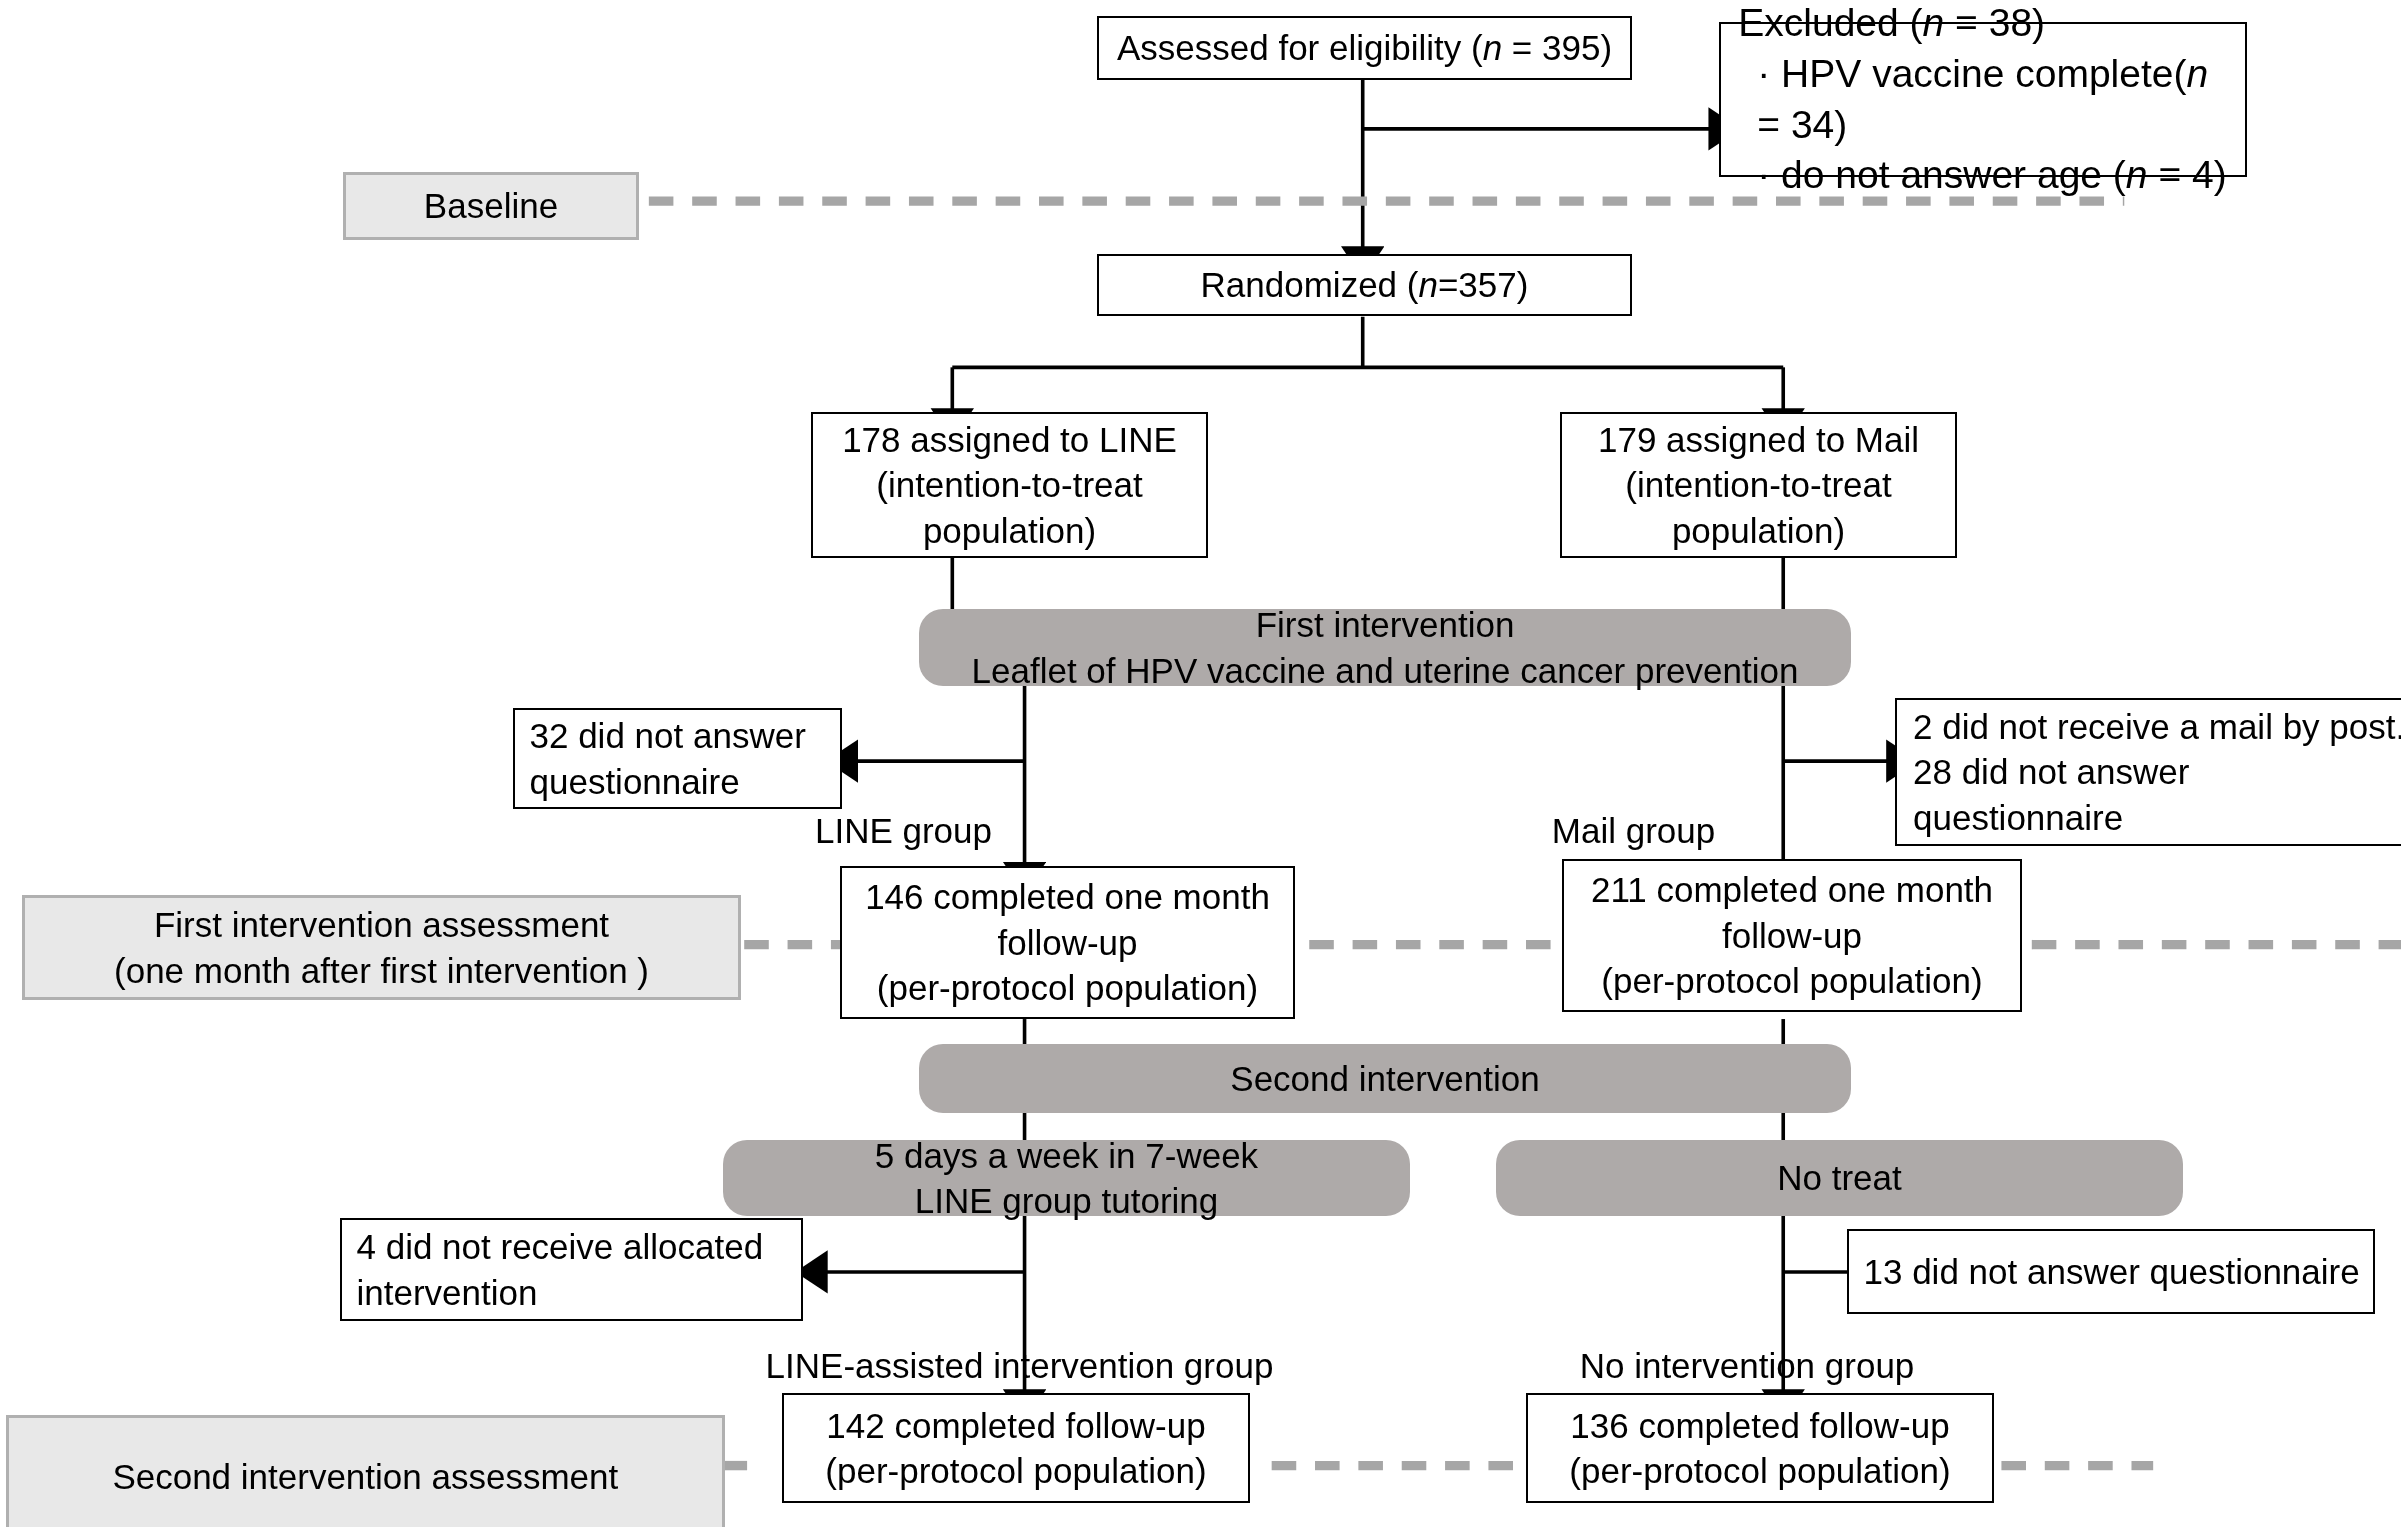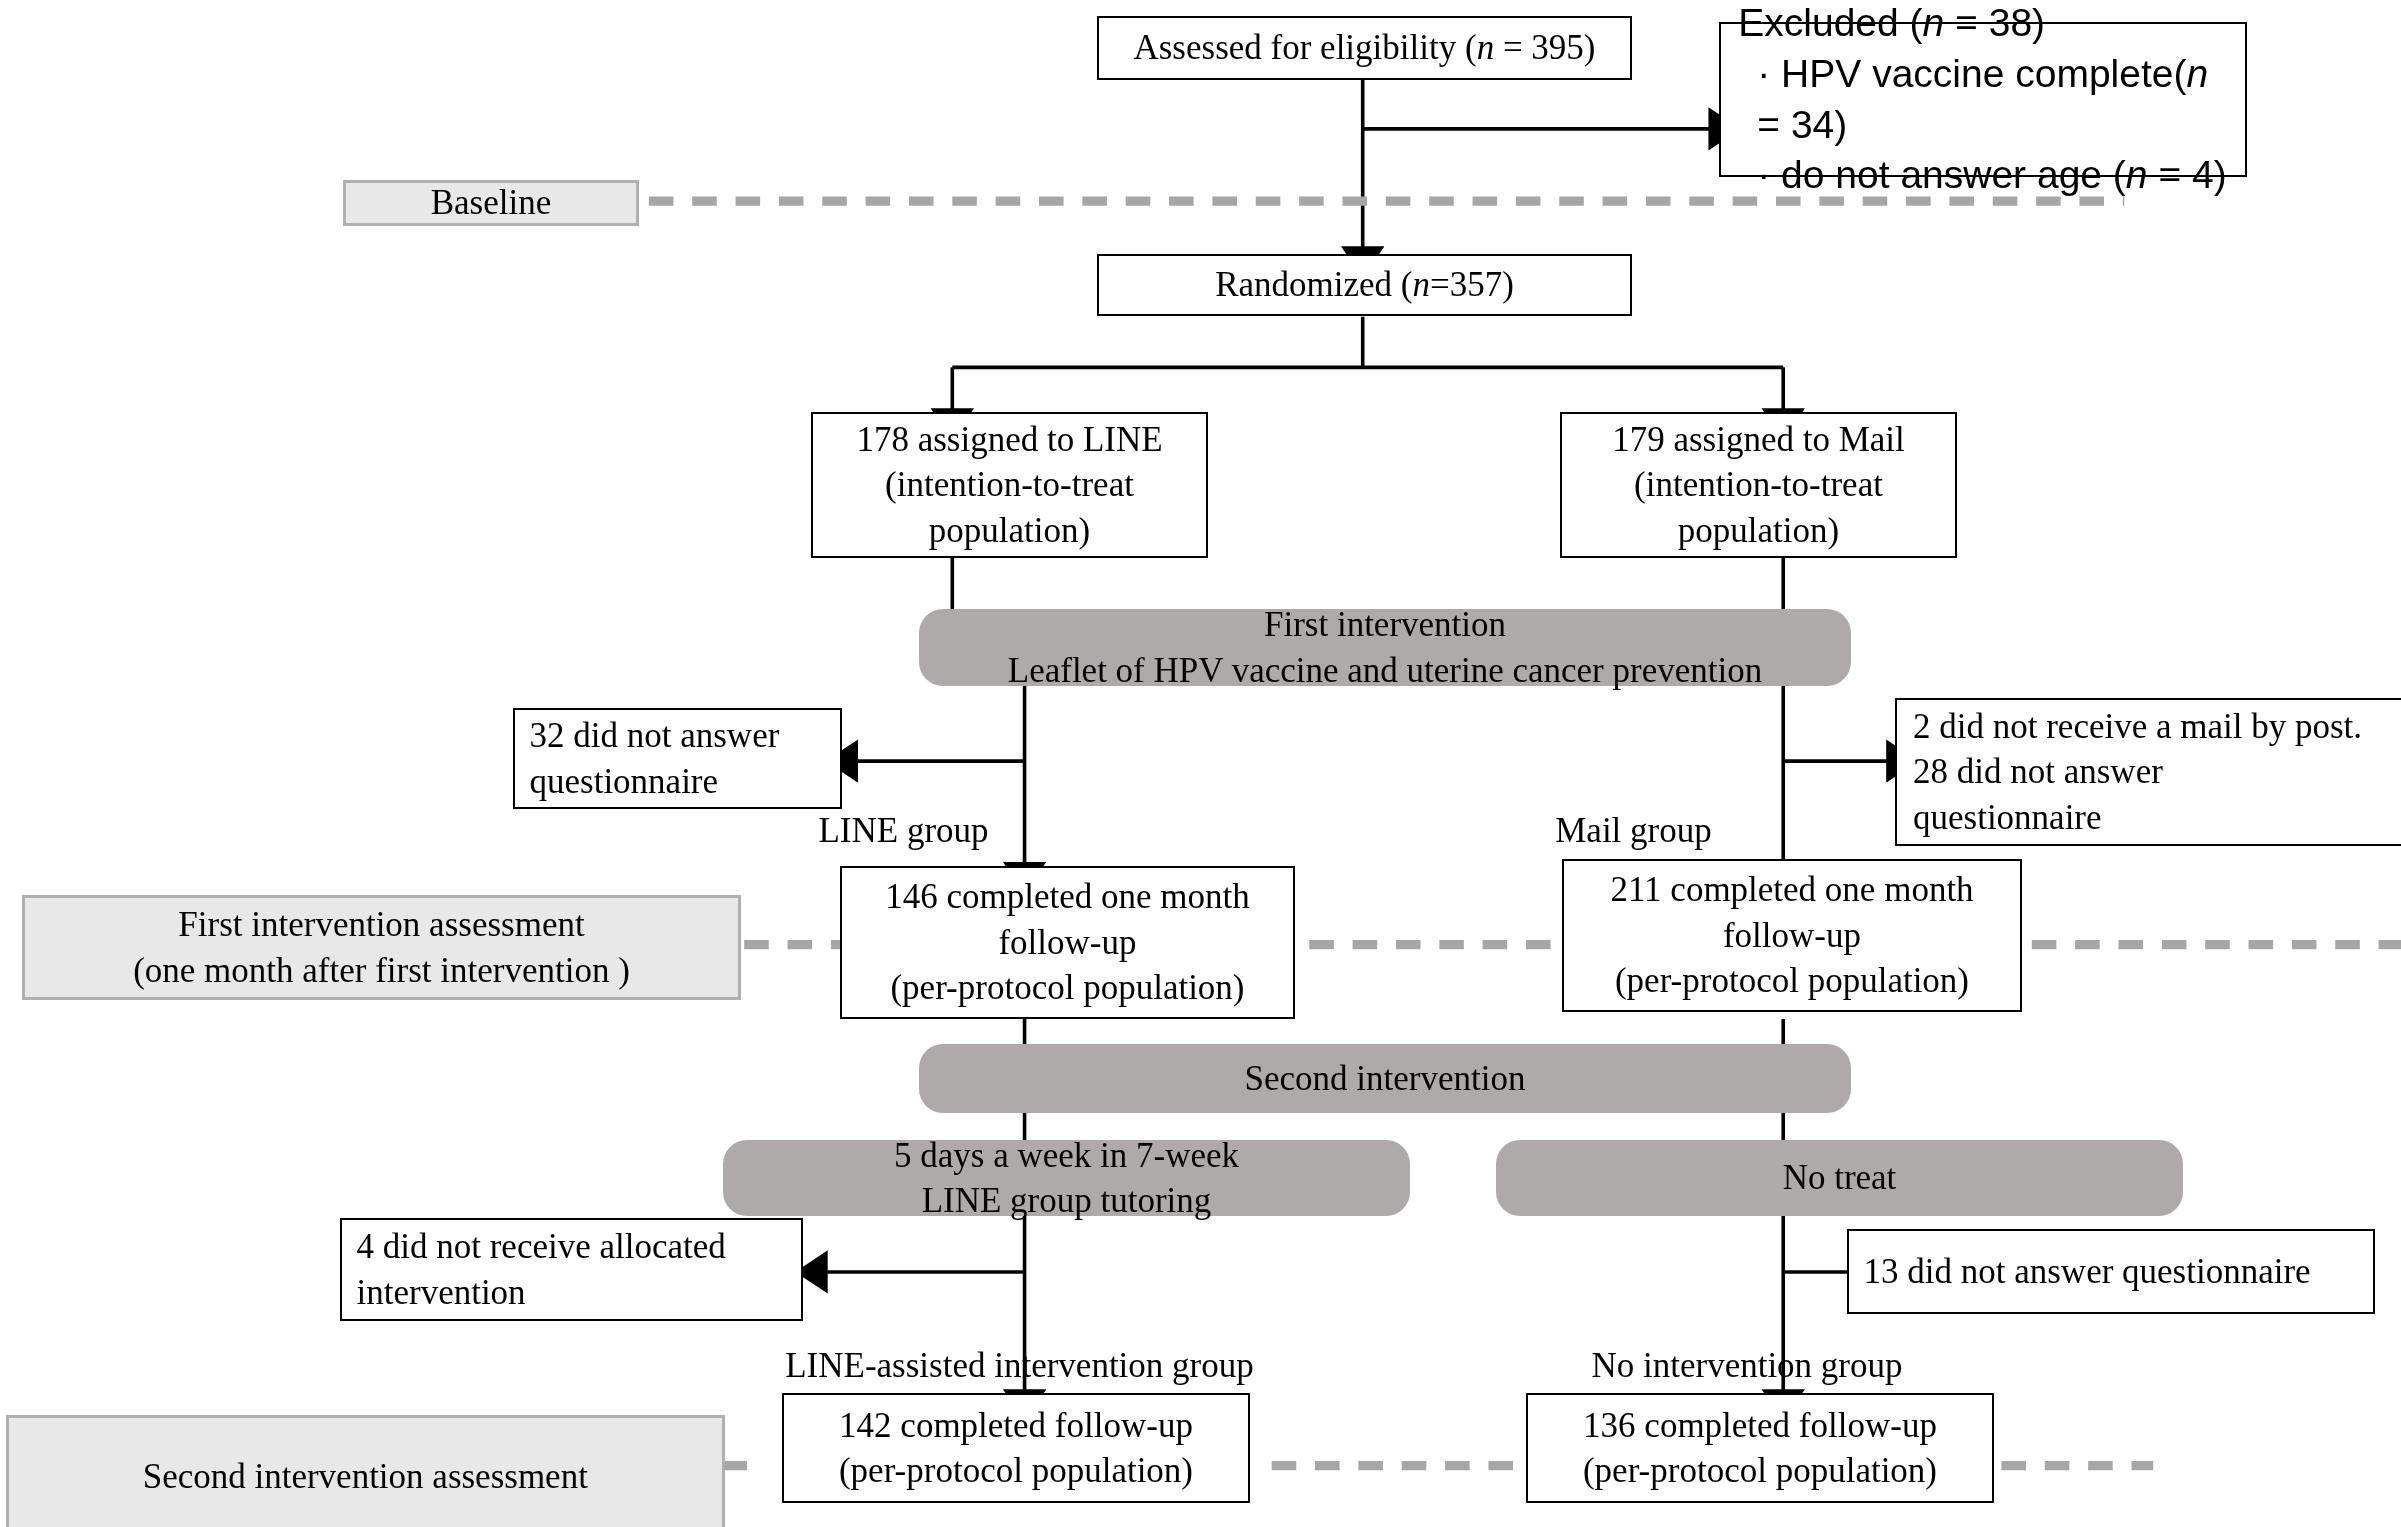--- a/index.html
+++ b/index.html
@@ -49,21 +49,21 @@
   }
   .phase-box {
     background: #e8e8e8;
     border: 3.6px solid #b0b0b0;
     text-align: center;
   }
   .plain-label {
     text-align: center;
     background: transparent;
   }
-  .fs48 { font-size: 35px; font-family: Liberation Serif, serif; }
+  .fs48 { font-size: 35px; }
   .fs46 { font-size: 39px; }
   .it { font-style: italic; }
   .ln { display: block; }
 </style>
 </head>
 <body>
 
 <div id="stage">
 
   <svg id="svg-layer" viewBox="0 0 3323 2114" xmlns="http://www.w3.org/2000/svg">
@@ -127,21 +127,21 @@
       <span>Excluded (</span><span class="it">n</span><span> = 38)</span>
     </div>
     <div class="ln" style="padding-left:19px;">
       <span>·  HPV vaccine complete(</span><span class="it">n</span><span> = 34)</span>
     </div>
     <div class="ln" style="padding-left:19px;">
       <span>·  do not answer age (</span><span class="it">n</span><span> = 4)</span>
     </div>
   </div>
 
-  <div class="node phase-box fs48" style="left:343px; top:172px; width:296px; height:46px;margin-top:8px;">
+  <div class="node phase-box fs48" style="left:343px; top:172px; width:296px; height:68px;">
     <span>Baseline</span>
   </div>
 
   <div class="node boxed fs48" style="left:1097px; top:254px; width:535px; height:62px;">
     <div>
       <span>Randomized (</span><span class="it">n</span><span>=357)</span>
     </div>
   </div>
 
   <div class="node boxed fs48" style="left:811px; top:412px; width:397px; height:146px;">

